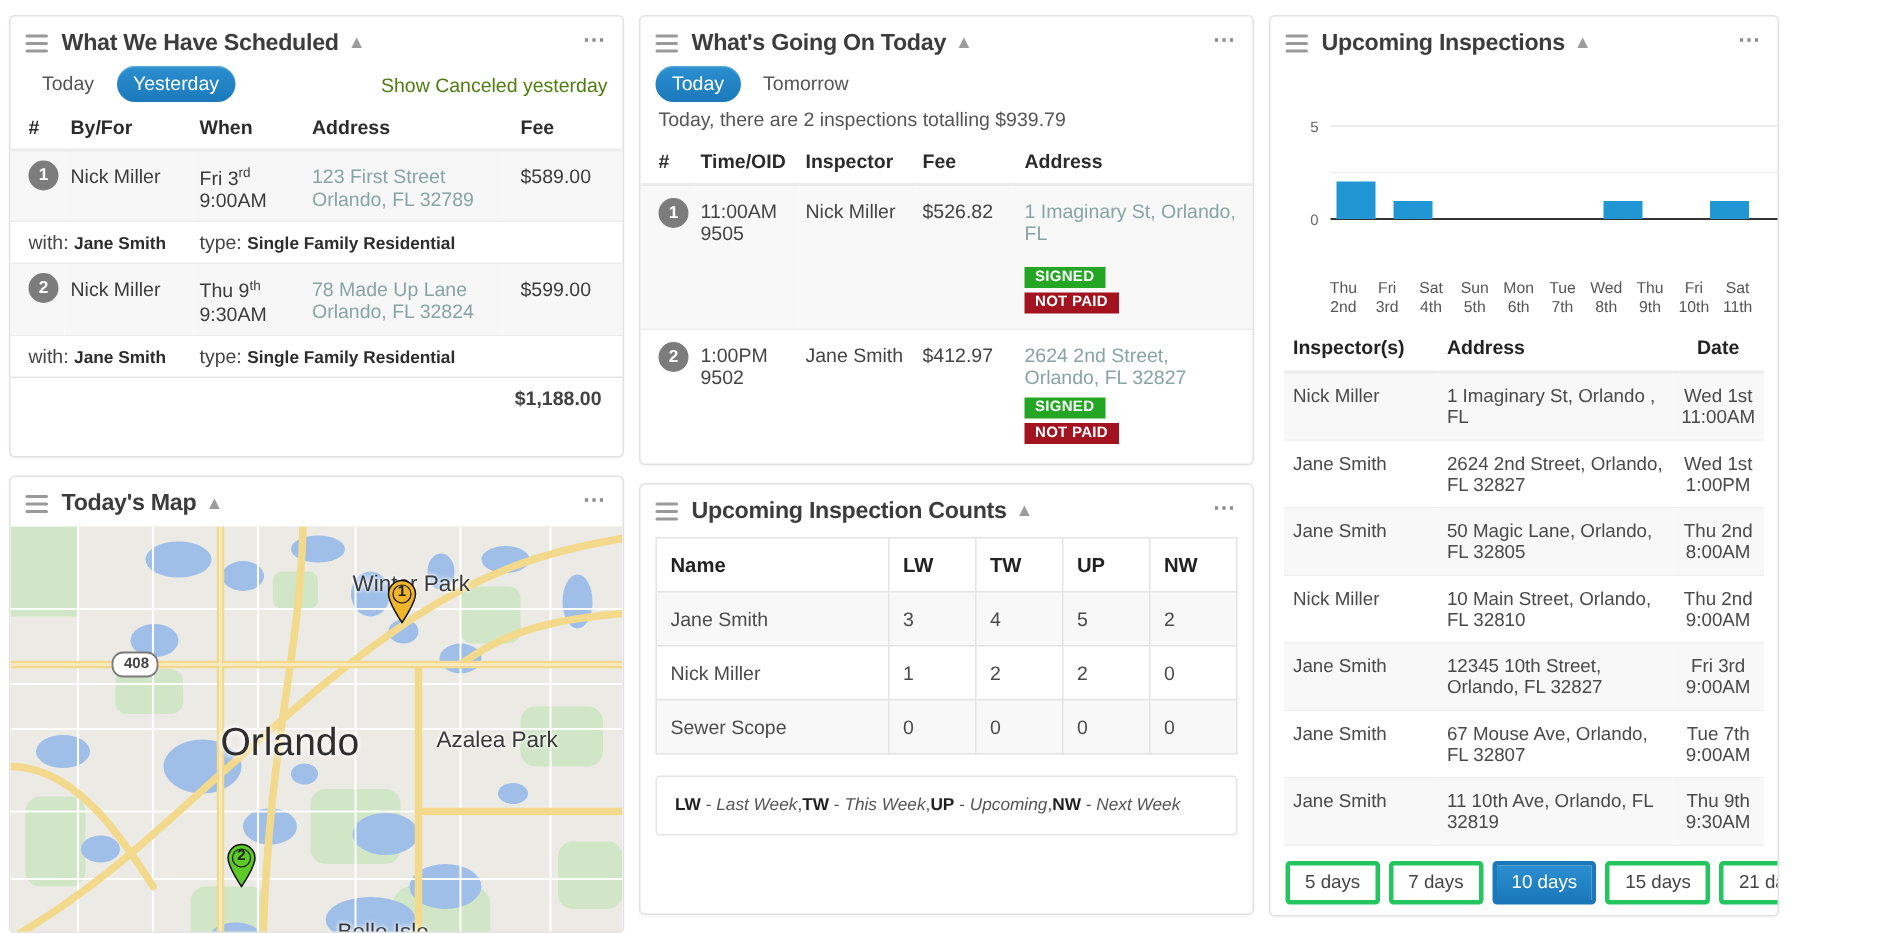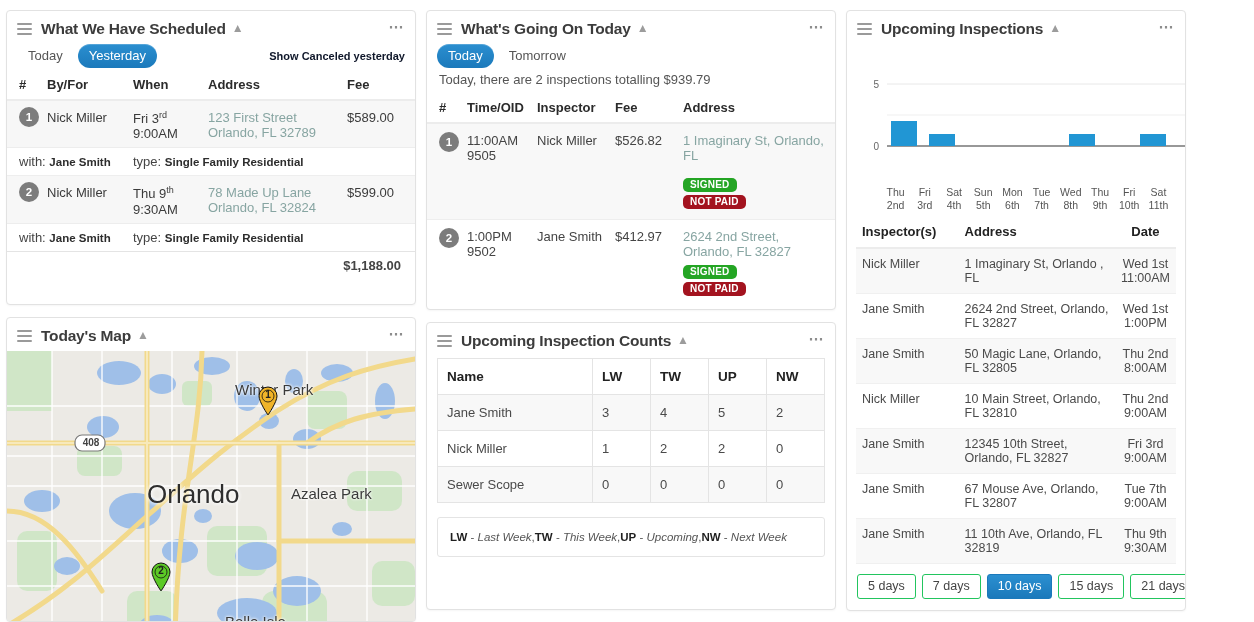--- a/index.html
+++ b/index.html
@@ -82,24 +82,23 @@
   }
   .tab.active {
     background: linear-gradient(180deg,#2b8fd0 0%, #1b79bb 100%);
     color: #ffffff;
     font-weight: normal;
     box-shadow: inset 0 1px 0 rgba(255,255,255,0.2);
     border-radius: 12px;
   }
   .tabs-row { display: flex; align-items: center; justify-content: space-between; padding-right: 10px; }
   .link-muted {
-    color: #0f172a;
-    font-size: 11px;
+    color: #4d7c0f;
+    font-size: 13px;
     white-space: nowrap;
-    font-weight: bold;
   }
 
   
   table.grid { width: 100%; border-collapse: collapse; }
   table.grid th {
     text-align: left;
     font-size: 13px;
     font-weight: bold;
     color: #2b2b2b;
     padding: 7px 4px 7px 4px;
@@ -140,21 +139,21 @@
     border-top: 1px solid #e4e4e4;
     padding-top: 9px; padding-bottom: 12px;
     font-size: 15px; font-weight: bold; color: #2b2b2b;
     text-align: right;
   }
 
   
   .badge {
     display: inline-block;
     padding: 1px 7px 2px 7px;
-    border-radius: 5px;
+    border-radius: 0;
     color: #ffffff;
     font-size: 10px;
     font-weight: bold;
     letter-spacing: 0.2px;
     margin-top: 3px;
   }
   .badge.signed   { background: #24a524; }
   .badge.notpaid  { background: #a3131f; }
 
   
@@ -215,21 +214,21 @@
   }
   table.insp td {
     font-size: 12.5px; color: #4a4a4a;
     padding: 8px 6px;
     border-bottom: 1px solid #f0f0f0;
     vertical-align: top;
   }
   table.insp tbody tr:nth-child(odd) td { background: #f8f8f8; }
   .daybtns { display: flex; gap: 6px; padding: 10px 10px 10px 10px; }
   .daybtn {
-    border: 1px solid #22c55e;
+    border: 3px solid #22c55e;
     border-radius: 3px;
     padding: 4px 10px 5px 10px;
     font-size: 12.5px;
     color: #444;
     background: #fff;
     white-space: nowrap;
   }
   .daybtn.active {
     background: linear-gradient(180deg,#2b8fd0 0%, #1b79bb 100%);
     border-color: #1b79bb;

